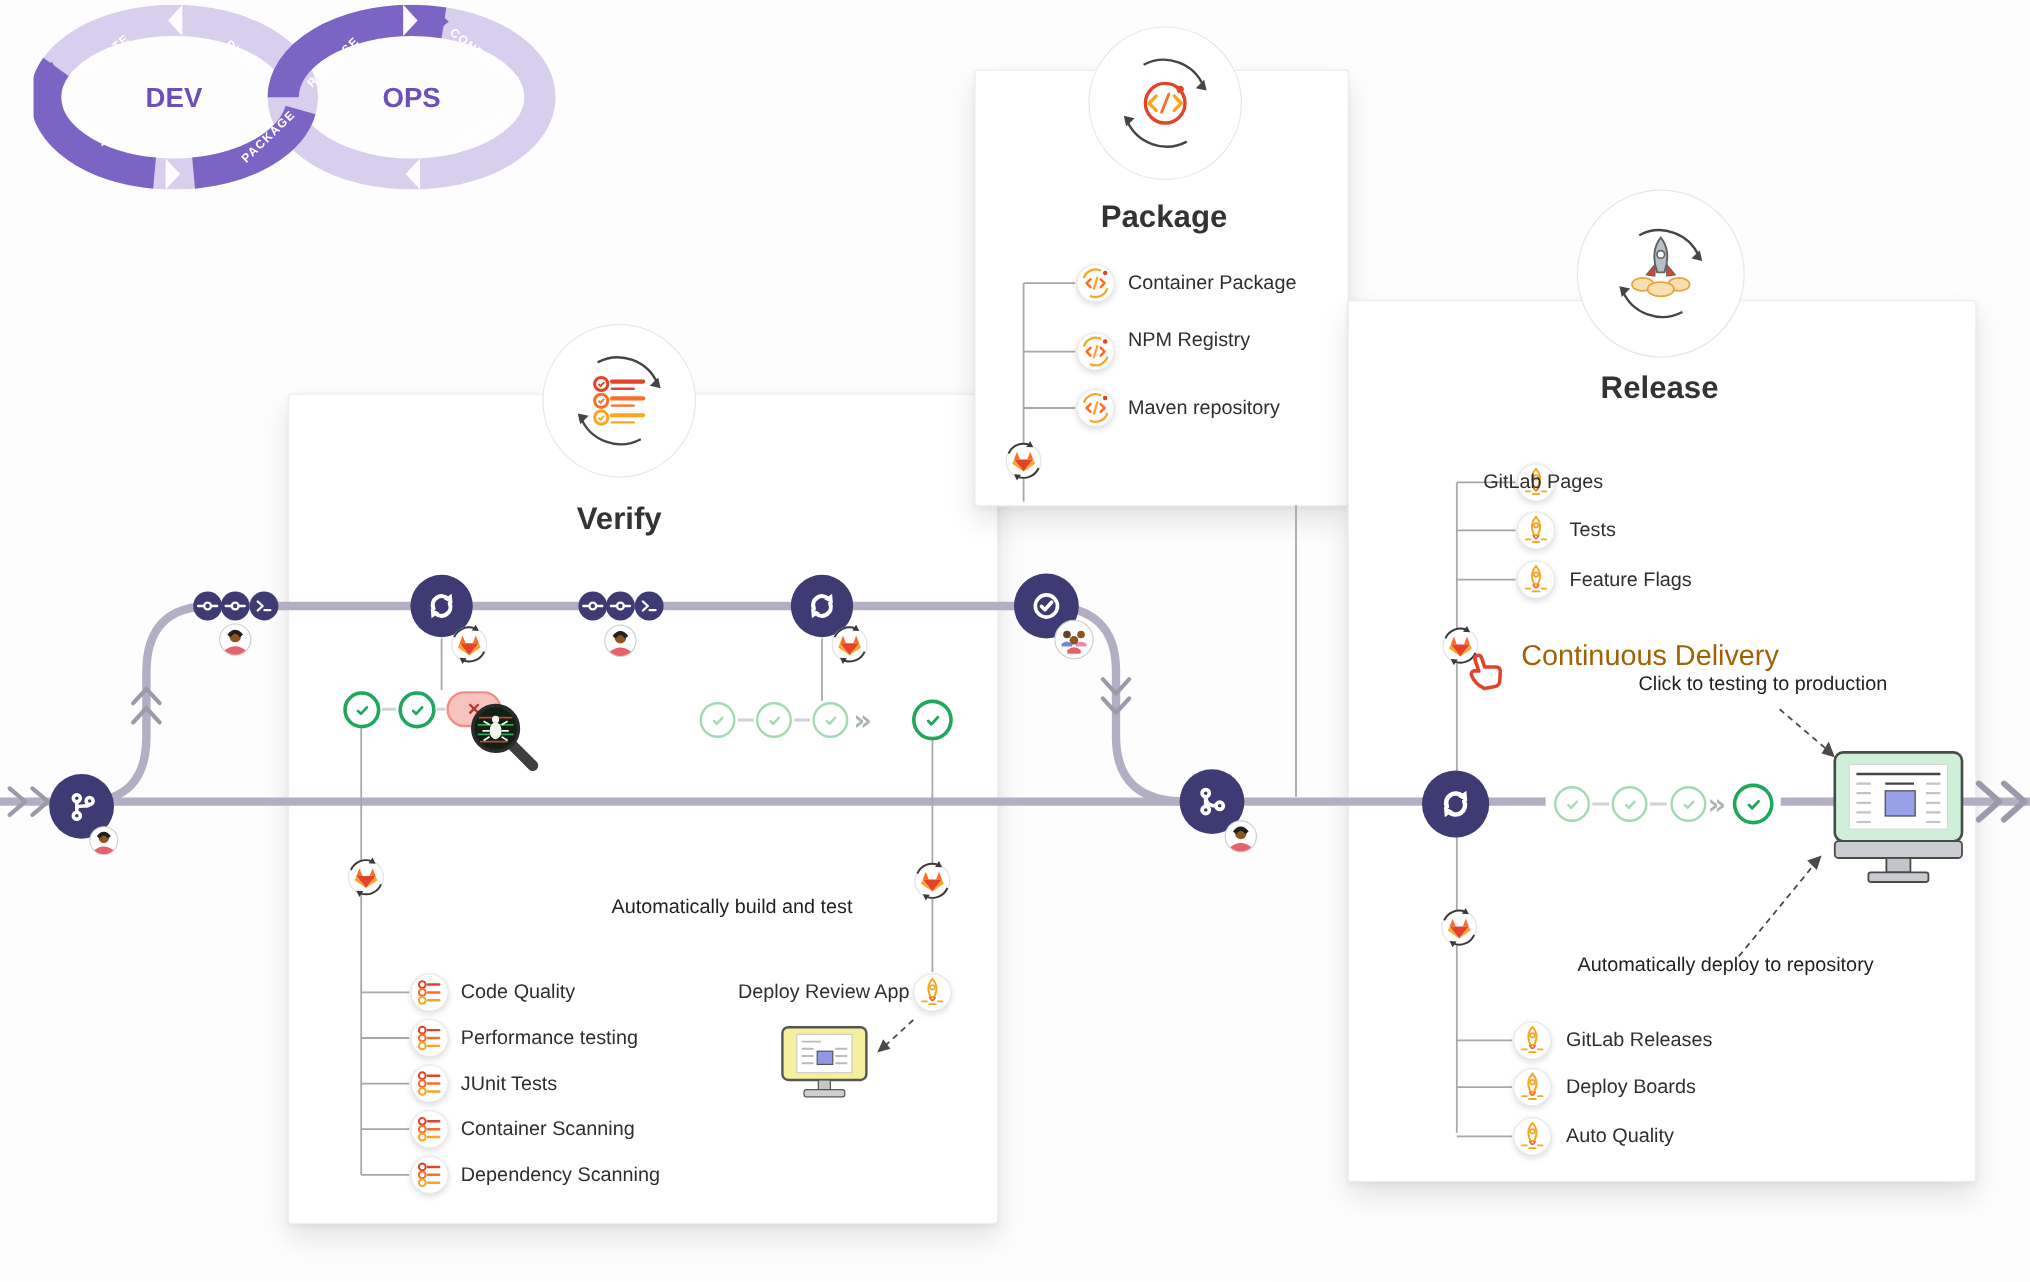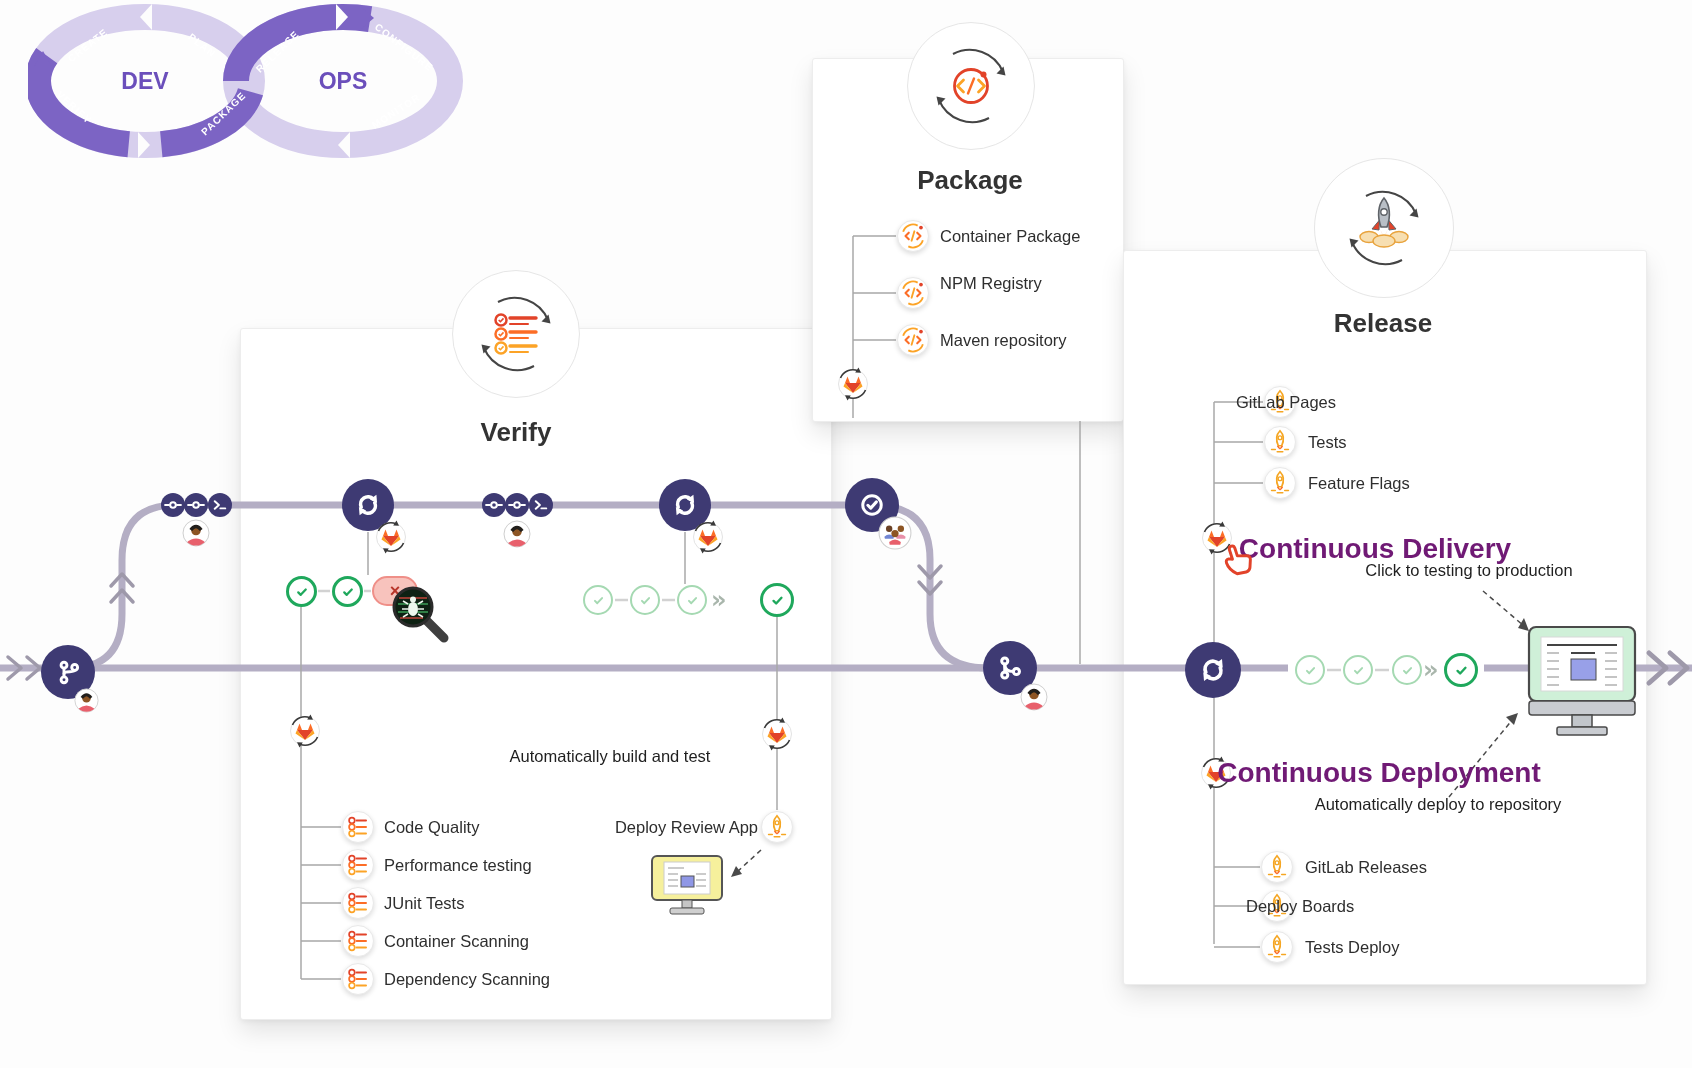--- a/index.html
+++ b/index.html
@@ -21,21 +21,21 @@
         display:flex;align-items:center;justify-content:center;z-index:7;}
   .chk.bold{width:31px;height:31px;border:3px solid #1fa85c;color:#1fa85c;}
   .chk.lite{width:30px;height:30px;border:2.5px solid #a5d9b2;color:#a5d9b2;}
   .chk.big{width:34px;height:34px;border:3.5px solid #1fa85c;color:#1fa85c;}
   .licon{position:absolute;width:32px;height:32px;border-radius:50%;background:#fff;
         border:1px solid #e9e9e9;box-shadow:0 2px 5px rgba(0,0,0,.14);box-sizing:border-box;
         display:flex;align-items:center;justify-content:center;z-index:7;}
   .txt{position:absolute;font-size:16.5px;color:#2e2e2e;white-space:nowrap;z-index:8;line-height:24px;}
   .title{position:absolute;font-size:26px;font-weight:700;color:#333;transform:translateX(-50%);
         white-space:nowrap;z-index:8;}
-  .h2{position:absolute;font-size:28px;font-weight:700;color:#701a75;transform:translateX(-50%);
+  .h2{position:absolute;font-size:24px;font-weight:400;color:#a16207;transform:translateX(-50%);
         white-space:nowrap;z-index:8;}
   .sub{position:absolute;font-size:16.5px;color:#1f1f1f;transform:translateX(-50%);
         white-space:nowrap;z-index:8;}
   .fox{position:absolute;z-index:8;}
   .avatar{position:absolute;z-index:8;}
   .ff{position:absolute;color:#a9b6ac;font-size:24px;font-weight:700;z-index:7;line-height:26px;
         font-family:"DejaVu Sans",sans-serif;}
   .pill{position:absolute;width:46px;height:30px;border-radius:16px;background:#f8c3bd;
         border:2px solid #ef8f88;color:#b8352b;display:flex;align-items:center;justify-content:center;
         font-weight:700;font-size:18px;z-index:7;box-sizing:border-box;}
@@ -569,35 +569,34 @@
     <rect x="45" y="90" width="20" height="12" fill="#c2c6cb" stroke="#4a4a4a" stroke-width="1.5"></rect>
     <rect x="30" y="102" width="50" height="8" rx="2" fill="#c9ccd1" stroke="#4a4a4a" stroke-width="1.5"></rect>
   </svg>
 </div>
 
 <div class="fox" style="left:1198px;top:755px">
   <svg width="36" height="36" viewBox="0 0 36 36">
         <use href="#i-fox-cycle"></use>
       </svg>
 </div>
-<div class="h2" style="left:1379px;top:757px">Continuous Deployment</div>
 <div class="sub" style="left:1438px;top:795px">Automatically deploy to repository</div>
 
 <div class="licon" style="left:1261px;top:851px">
   <svg width="30" height="30" viewBox="0 0 32 32">
         <use href="#i-rocket"></use>
       </svg>
     </div>
 <div class="txt" style="left:1305px;top:855px">GitLab Releases</div>
 <div class="licon" style="left:1261px;top:890px">
   <svg width="30" height="30" viewBox="0 0 32 32">
         <use href="#i-rocket"></use>
       </svg>
     </div>
-<div class="txt" style="left:1246px;top:894px">Deploy Boards</div>
+<div class="txt" style="left:1305px;top:894px">Deploy Boards</div>
 <div class="licon" style="left:1261px;top:931px">
   <svg width="30" height="30" viewBox="0 0 32 32">
         <use href="#i-rocket"></use>
       </svg>
     </div>
-<div class="txt" style="left:1305px;top:935px">Tests Deploy</div>
+<div class="txt" style="left:1305px;top:935px">Auto Quality</div>
 
 </div>
 
 </body></html>

